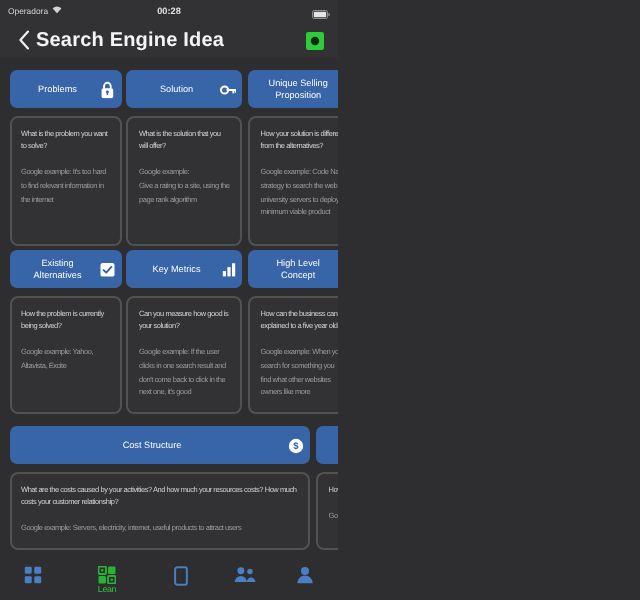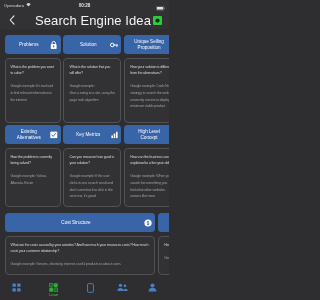--- a/index.html
+++ b/index.html
@@ -12,21 +12,21 @@
   
   .statusbar{position:absolute;top:0;left:0;right:0;height:11px;background:#323234;
              display:flex;align-items:center;padding:0 4px;color:#d2d2d6;}
   .sb-left{display:flex;align-items:center;gap:1.5px;font-size:4.2px;}
   .sb-time{position:absolute;left:0;right:0;top:2.5px;text-align:center;font-size:4.6px;font-weight:700;color:#e4e4e7;}
   .sb-right{margin-left:auto;display:flex;align-items:center;}
 
   
   .header{position:absolute;top:11px;left:0;right:0;height:18px;background:#323234;
           display:flex;align-items:center;padding:0 5px;}
-  .hdr-title{flex:1;text-align:right;font-size:13px;font-weight:400;color:#f4f4f6;letter-spacing:.1px;}
+  .hdr-title{flex:1;text-align:left;font-size:10px;font-weight:700;color:#f4f4f6;letter-spacing:.1px;}
   .hdr-btn{width:13px;height:13px;display:flex;align-items:center;justify-content:center;flex:0 0 auto;}
 
   
   .board{position:absolute;top:29px;left:0;right:0;bottom:25px;overflow:hidden;}
   .card{position:absolute;}
   .card-hd{background:#3864a8;border-radius:3.5px;display:flex;align-items:center;
            justify-content:center;position:relative;height:19px;padding:0 14px 0 6px;}
   .card-hd .t{font-size:4.6px;font-weight:400;color:#ffffff;text-align:center;line-height:1.28;max-width:31px;}
   .card-hd .ic{position:absolute;right:3px;top:50%;transform:translateY(-50%);
                display:flex;align-items:center;justify-content:center;}

